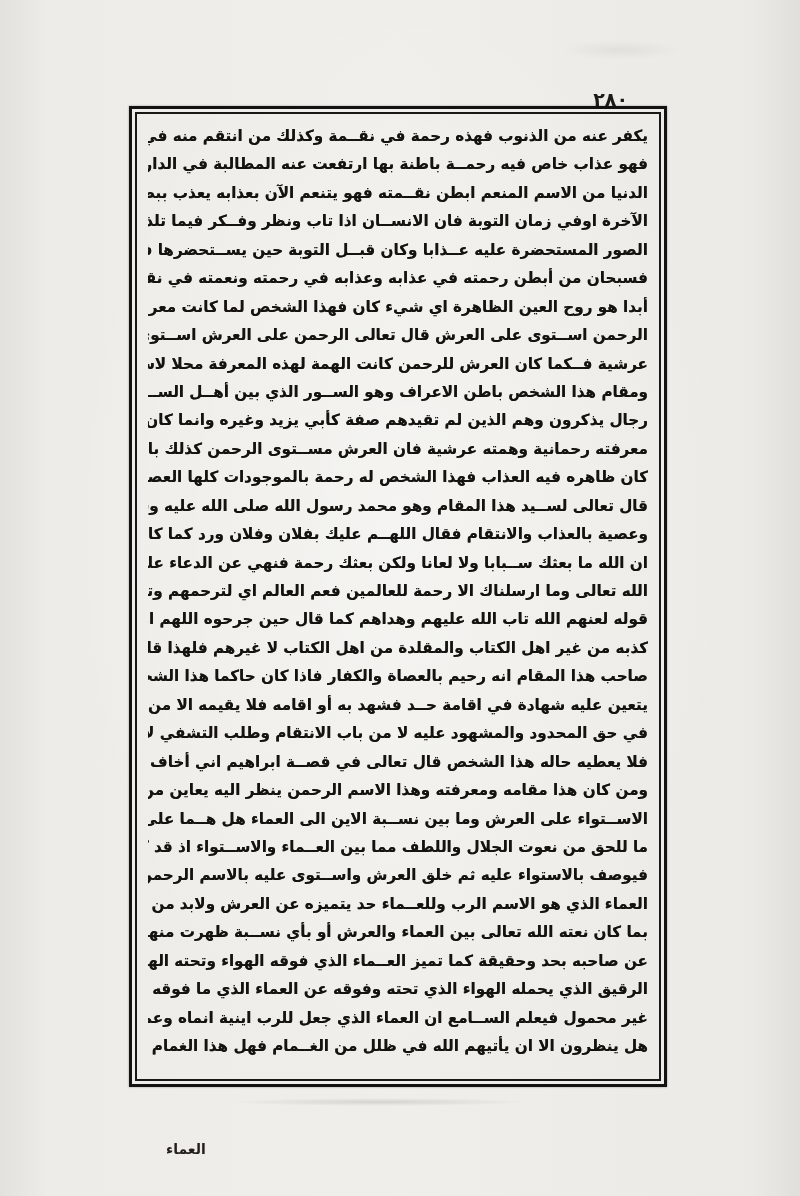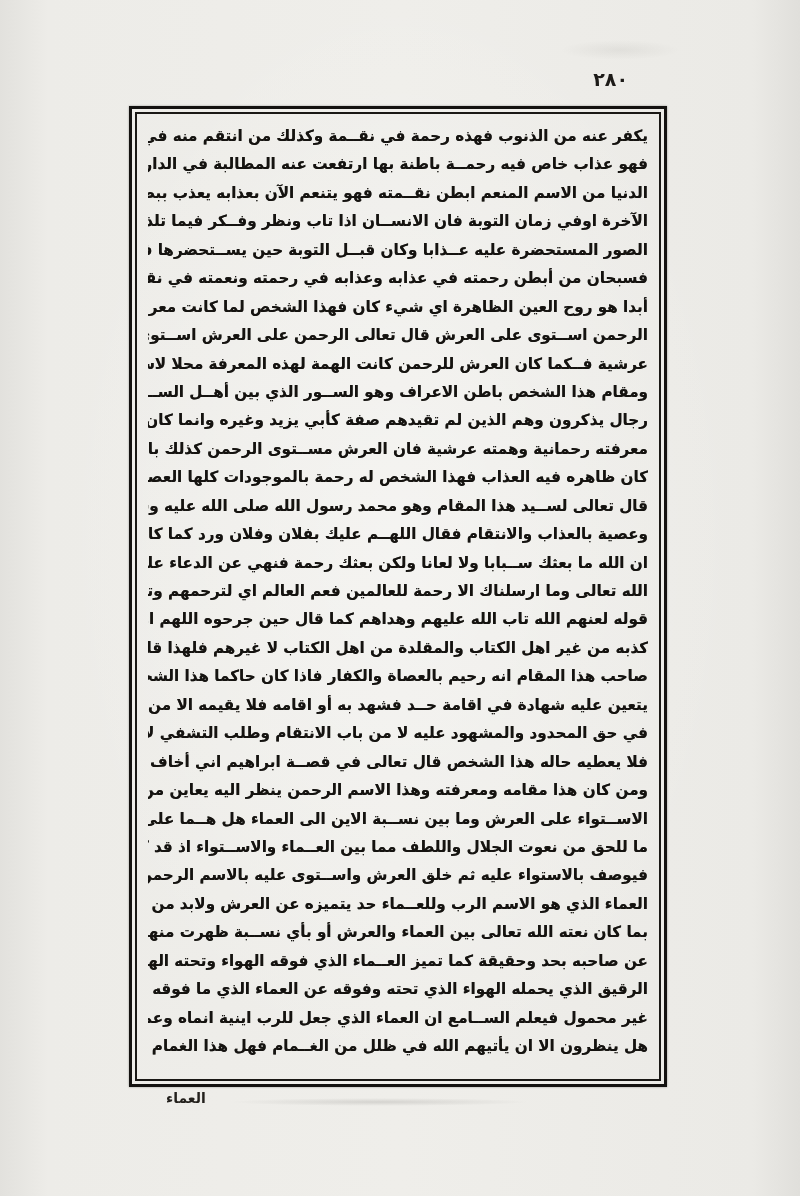--- a/index.html
+++ b/index.html
@@ -6,21 +6,21 @@
   body{
     width:800px;height:1196px;position:relative;overflow:hidden;
     background:
       radial-gradient(ellipse at 50% 45%, rgba(255,255,255,0.35), rgba(0,0,0,0) 60%),
       linear-gradient(90deg, #e2e1dd 0%, #edecE8 6%, #efeeea 50%, #ebeae6 94%, #e0dfdb 100%),
       #ecebe7;
     font-family:"DejaVu Sans", sans-serif;
     color:#181613;
   }
   .page-number{
-    position:absolute; top:68px; right:172px;
+    position:absolute; top:88px; right:172px;
     font-size:19px; font-weight:700; letter-spacing:1px;
     color:#1d1b18;
   }
   .frame-outer{
     position:absolute; left:129px; top:106px; width:538px; height:981px;
     border:3px solid #141210;
     box-sizing:border-box;
     box-shadow:0 0 2px rgba(0,0,0,0.35);
   }
   .frame-inner{
@@ -41,21 +41,21 @@
     font-weight:700;
     white-space:nowrap;
     text-align:justify;
     text-align-last:justify;
     overflow:hidden;
     color:#151310;
     text-shadow:0 0 0.5px rgba(20,18,14,0.65);
     transform:scaleY(1.02);
   }
   .catchword{
-    position:absolute; left:166px; top:1090px;
+    position:absolute; left:166px; top:1141px;
     direction:rtl;
     font-size:14px; font-weight:700; color:#23201c;
   }
   .smudge{
     position:absolute; border-radius:50%;
     pointer-events:none;
   }
   .smudge-a{
     left:230px; top:1098px; width:300px; height:8px;
     background:radial-gradient(ellipse, rgba(90,88,84,0.18), rgba(0,0,0,0) 70%);

